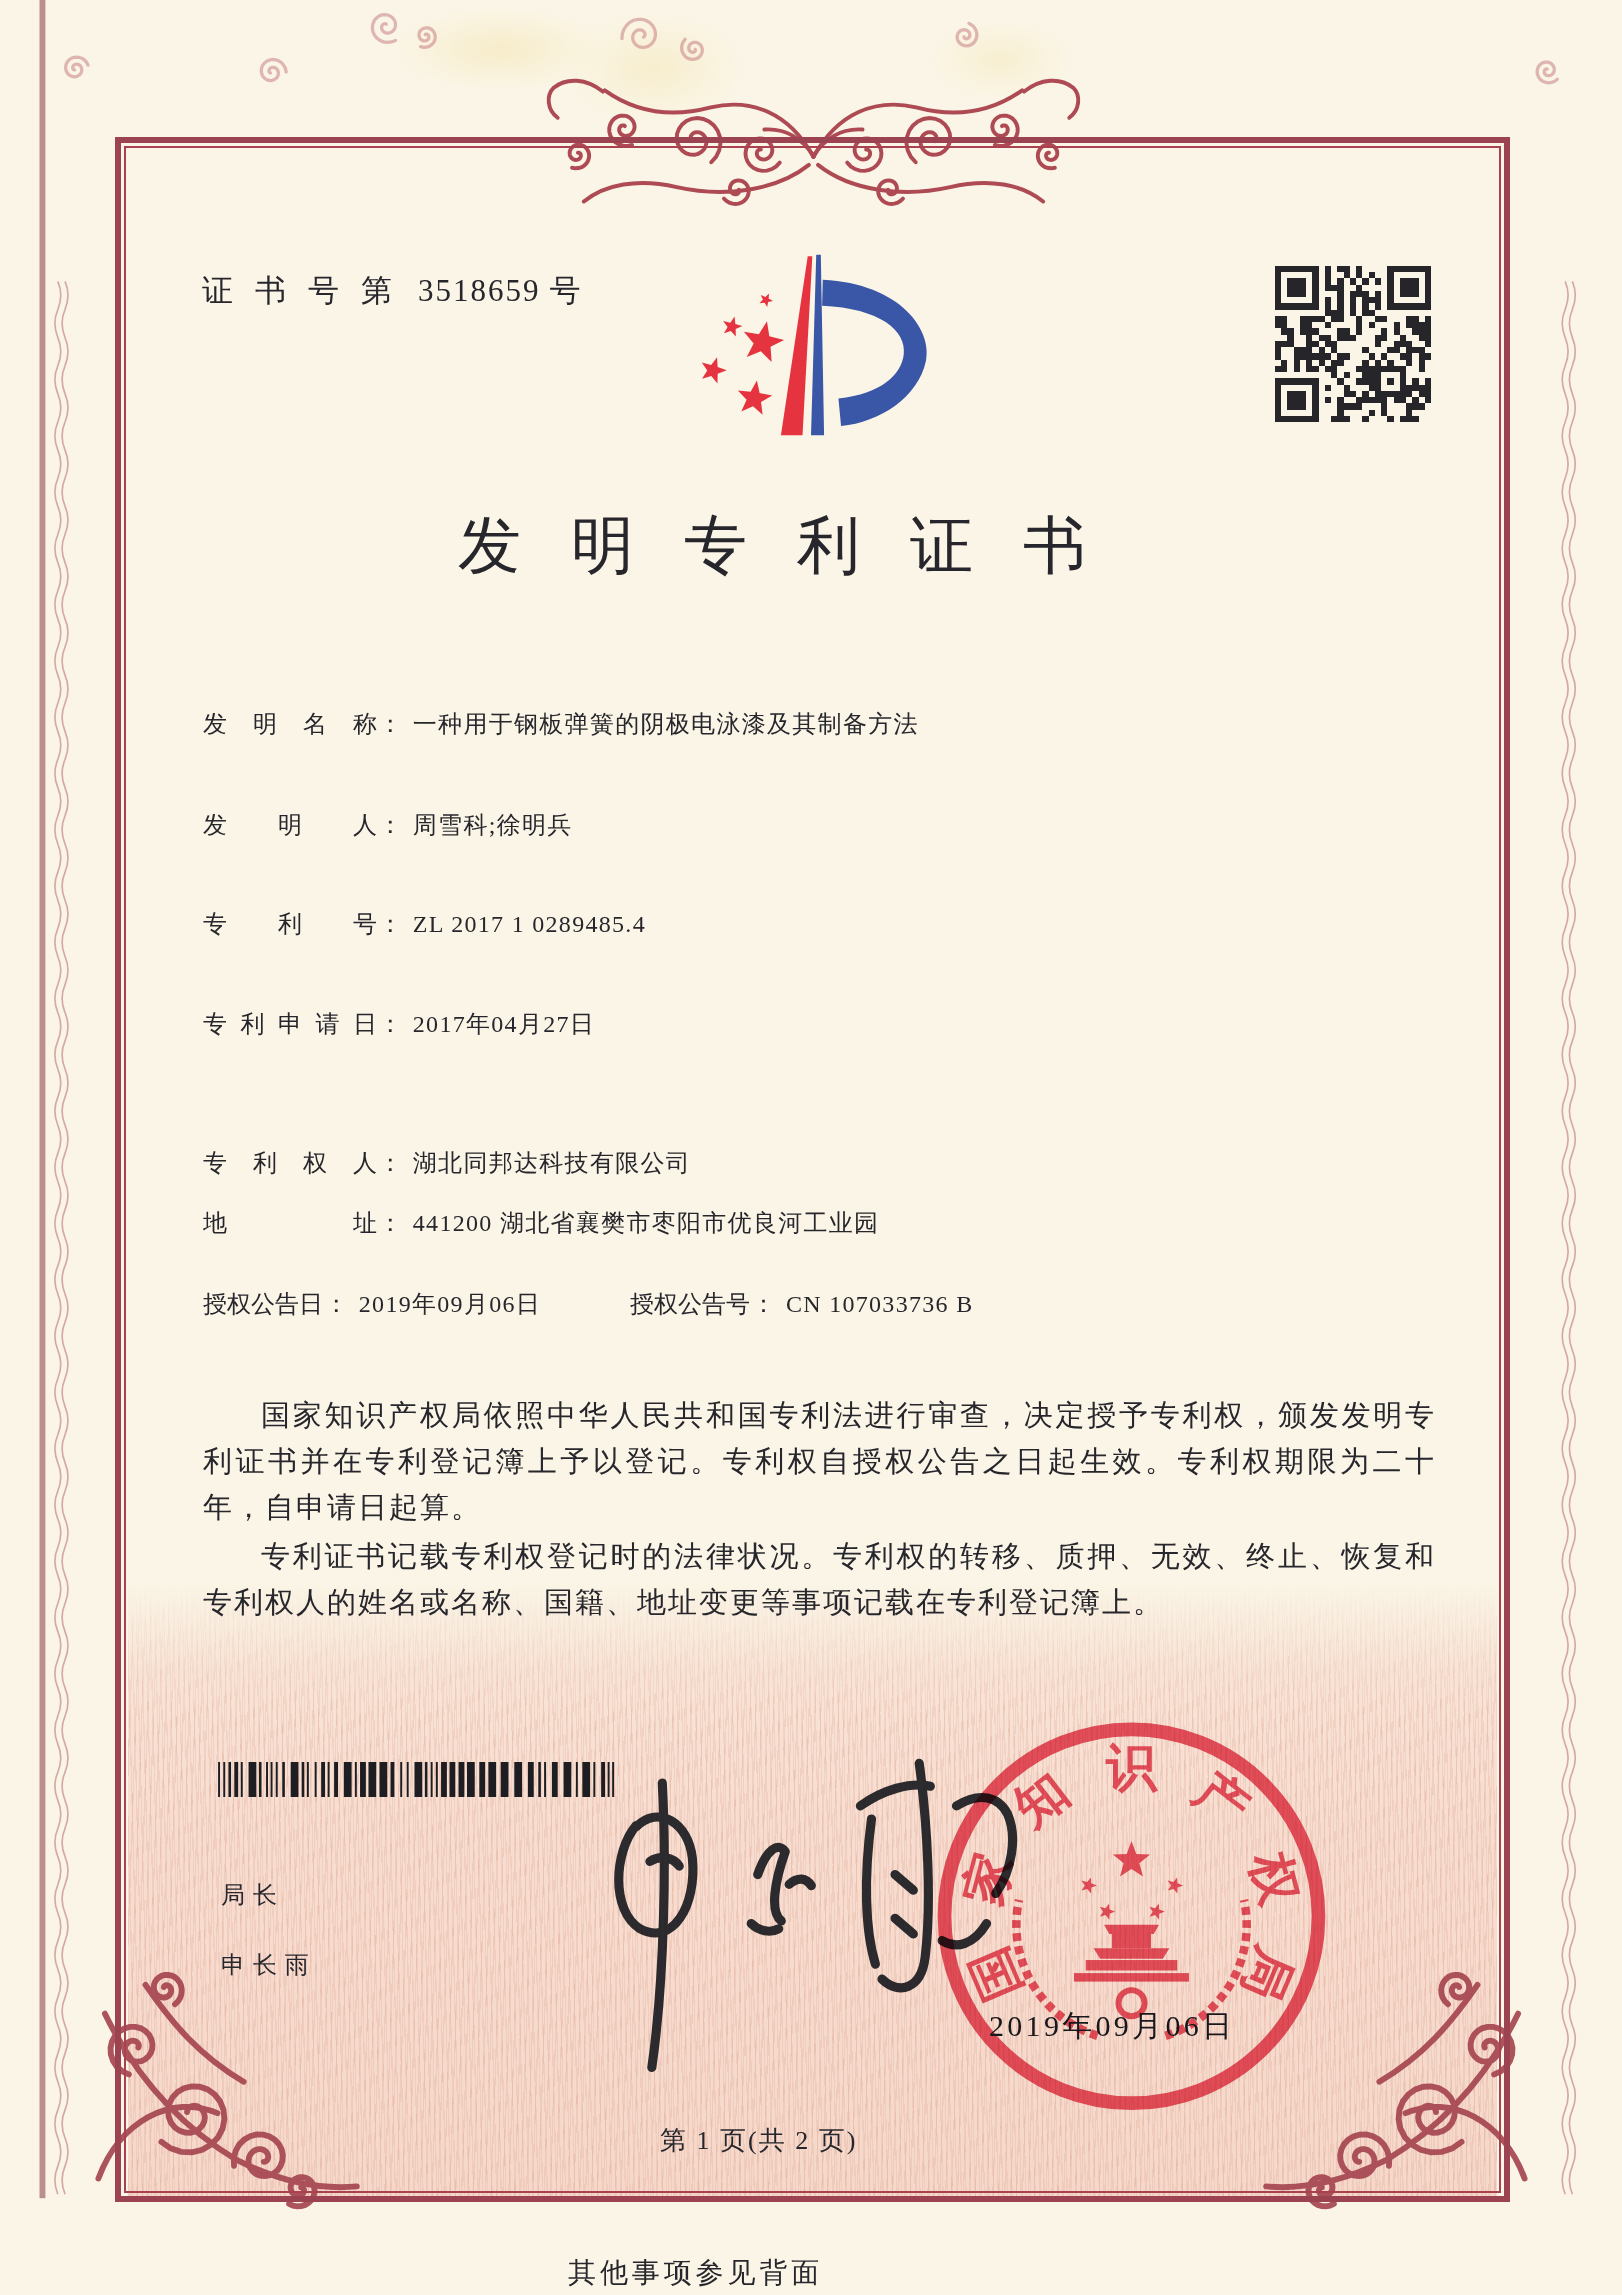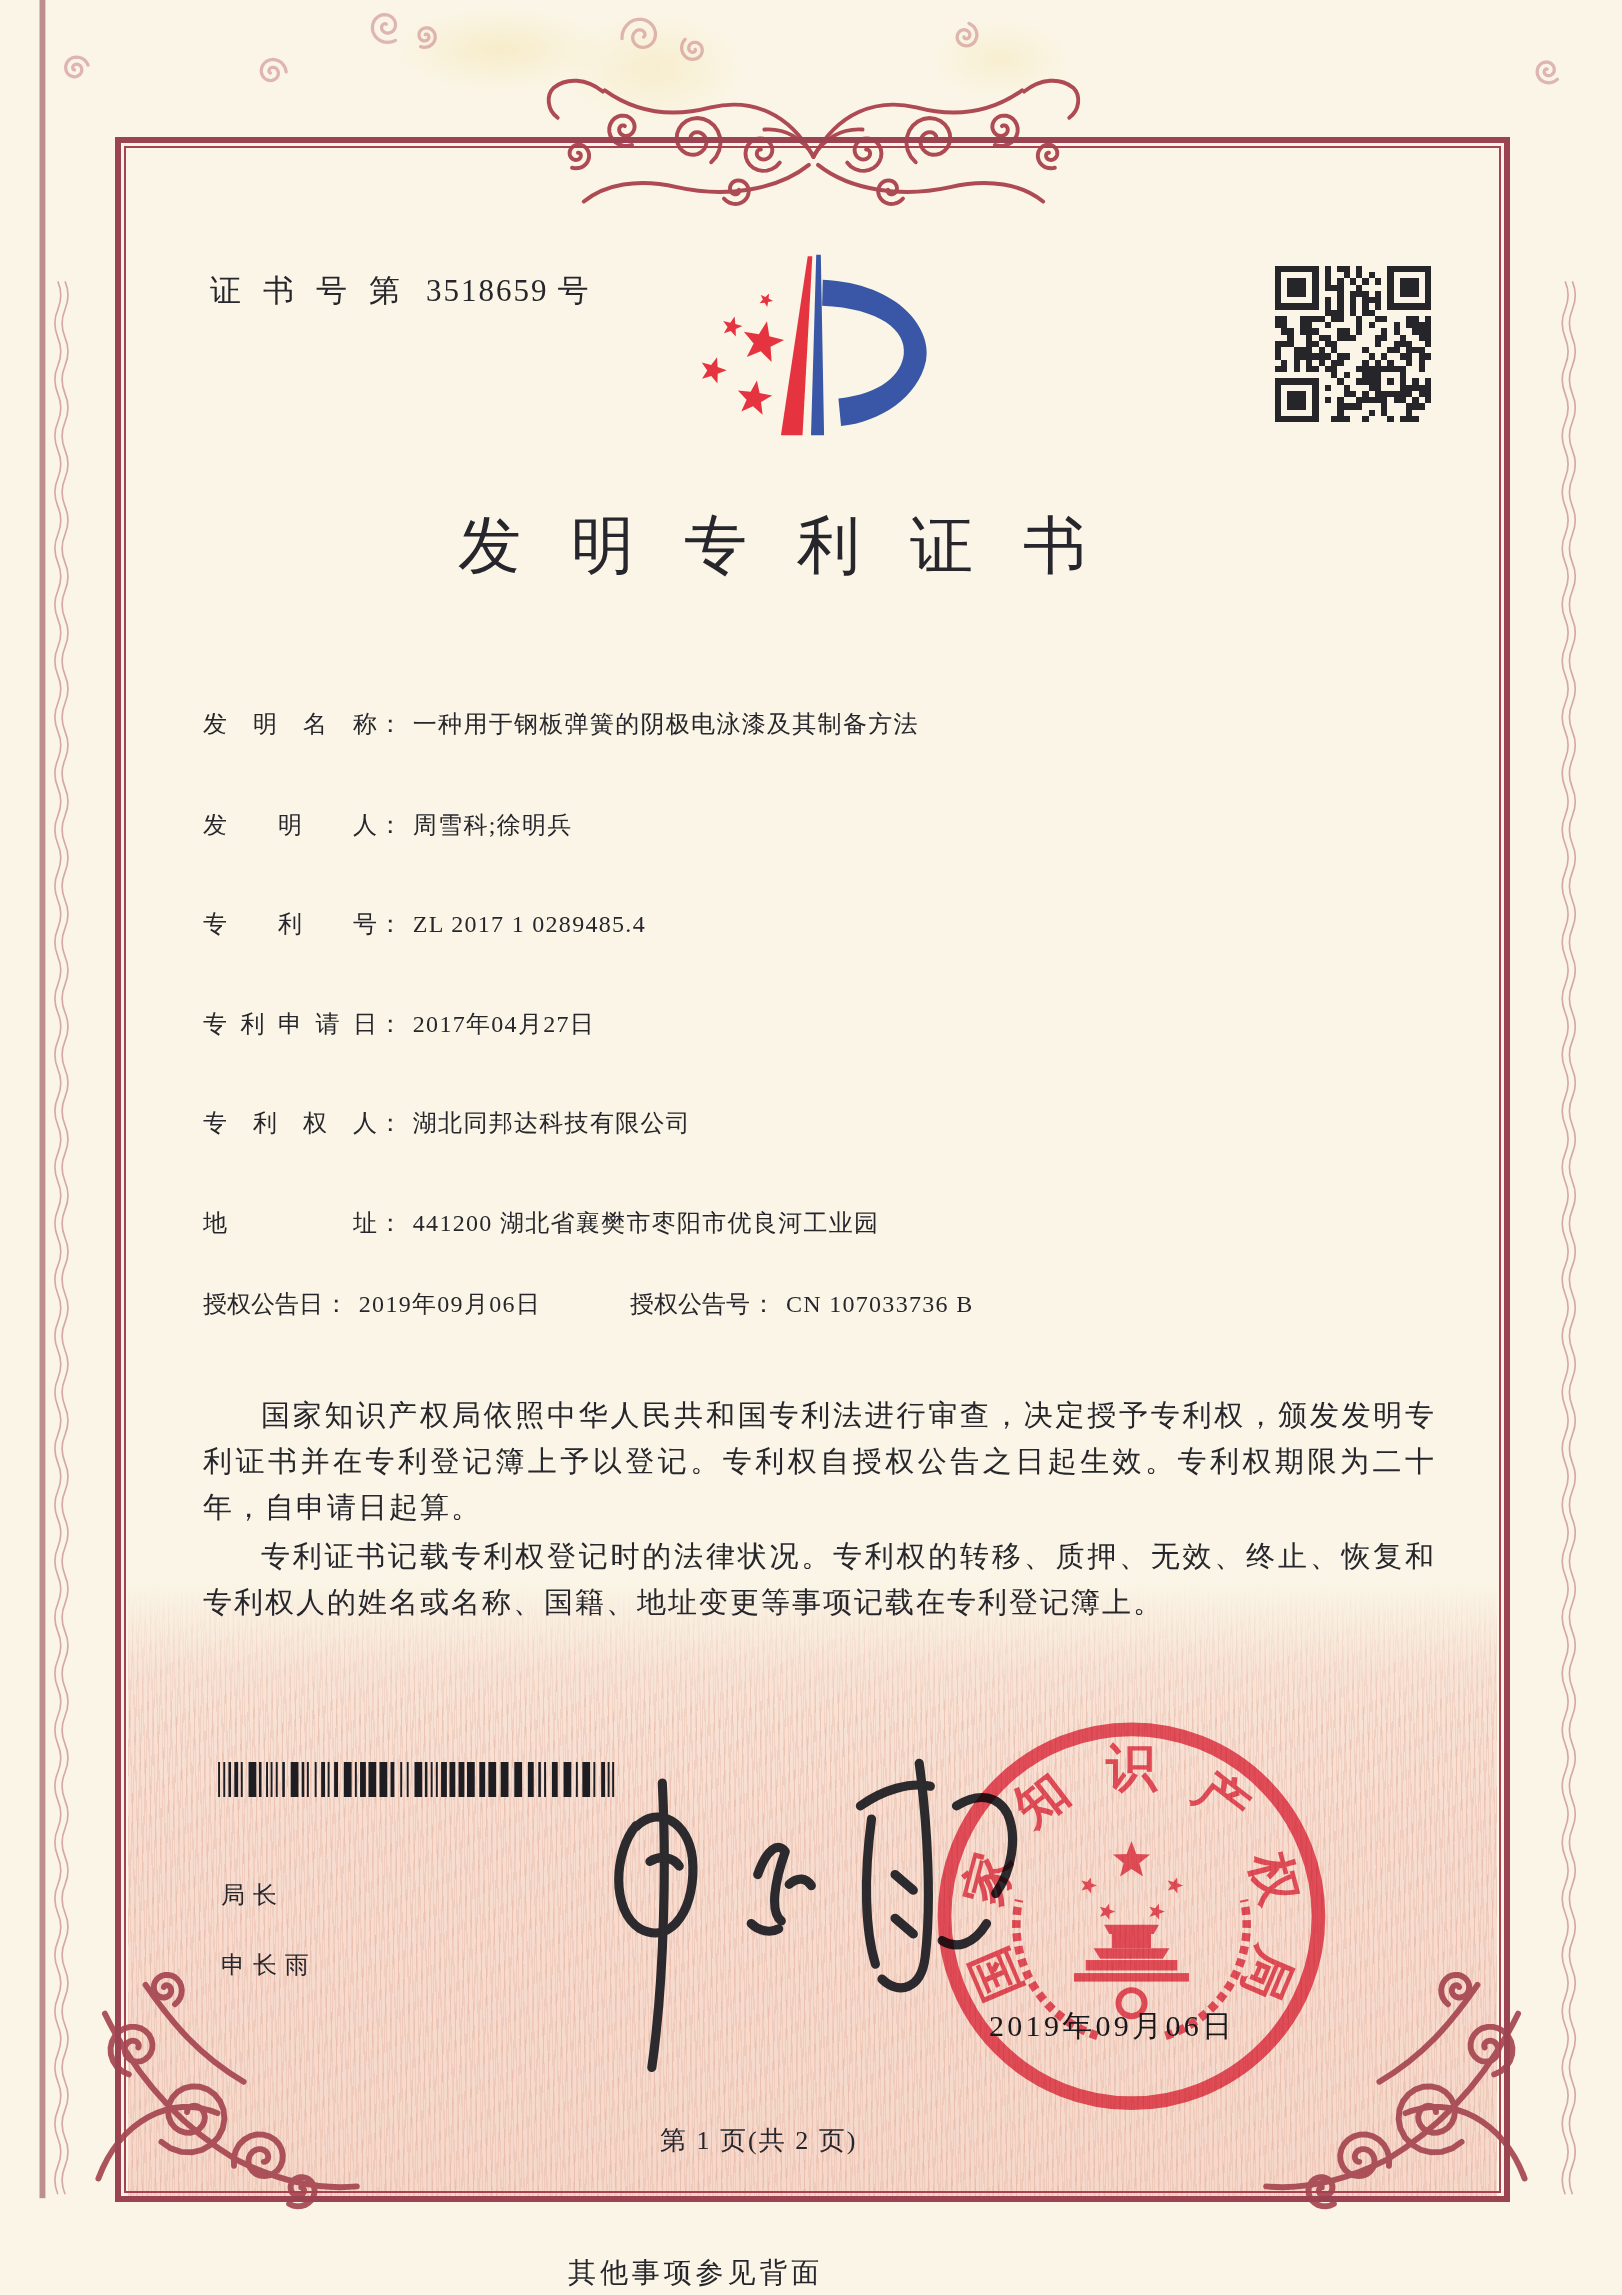--- a/index.html
+++ b/index.html
@@ -13,21 +13,21 @@
   
   .pink-zone{position:absolute;left:128px;top:1584px;width:1369px;height:614px;z-index:0;
      background:linear-gradient(to bottom, rgba(248,228,216,0) 0%, rgba(247,222,209,.75) 14%, #f7ddd0 40%, #f5d8ca 100%);}
   .pink-zone:before{content:"";position:absolute;inset:0;
      background:
        repeating-linear-gradient(92deg, rgba(216,144,122,.20) 0 1.3px, rgba(216,144,122,0) 1.3px 5.9px),
        repeating-linear-gradient(88.5deg, rgba(216,144,122,.18) 0 1.3px, rgba(216,144,122,0) 1.3px 4.6px);
      -webkit-mask-image:linear-gradient(to bottom, transparent 0, #000 22%);
      mask-image:linear-gradient(to bottom, transparent 0, #000 22%);}
   
-  .cert-no{left:210px;top:270px;font-size:31px;z-index:3;}
+  .cert-no{left:202px;top:270px;font-size:31px;z-index:3;}
   .cert-no .pre{letter-spacing:22px;}
   .cert-no .num{letter-spacing:2px;margin-left:3.9px;}
   .cert-no .suf{margin-left:9.2px;}
   .doc-title{left:458px;top:503px;font-size:63px;font-weight:400;letter-spacing:50px;z-index:3;white-space:nowrap;}
   .row{left:203px;font-size:24px;z-index:3;white-space:nowrap;}
   .flabel{display:inline-block;width:174px;text-align:justify;text-align-last:justify;vertical-align:top;}
   .fcolon{margin-left:1.3px;}
   .fvalue{margin-left:10.5px;letter-spacing:1.3px;}
   .grant2{margin-left:83px;}
   .para{left:203px;width:1233px;font-size:29px;line-height:46px;letter-spacing:2px;
@@ -466,21 +466,21 @@
   </div>
   <div class="abs row" style="top:809px">
     <span class="flabel">发明人</span><span class="fcolon">：</span><span class="fvalue">周雪科;徐明兵</span>
   </div>
   <div class="abs row" style="top:908px">
     <span class="flabel">专利号</span><span class="fcolon">：</span><span class="fvalue">ZL 2017 1 0289485.4</span>
   </div>
   <div class="abs row" style="top:1008px">
     <span class="flabel">专利申请日</span><span class="fcolon">：</span><span class="fvalue">2017年04月27日</span>
   </div>
-  <div class="abs row" style="top:1107px">
+  <div class="abs row" style="top:1147px">
     <span class="flabel">专利权人</span><span class="fcolon">：</span><span class="fvalue">湖北同邦达科技有限公司</span>
   </div>
   <div class="abs row" style="top:1207px">
     <span class="flabel">地址</span><span class="fcolon">：</span><span class="fvalue">441200 湖北省襄樊市枣阳市优良河工业园</span>
   </div>
   <div class="abs row" style="top:1288px">
     <span>授权公告日</span><span class="fcolon">：</span><span class="fvalue">2019年09月06日</span>
     <span class="grant2">授权公告号</span><span class="fcolon">：</span><span class="fvalue">CN 107033736 B</span>
   </div>
 

